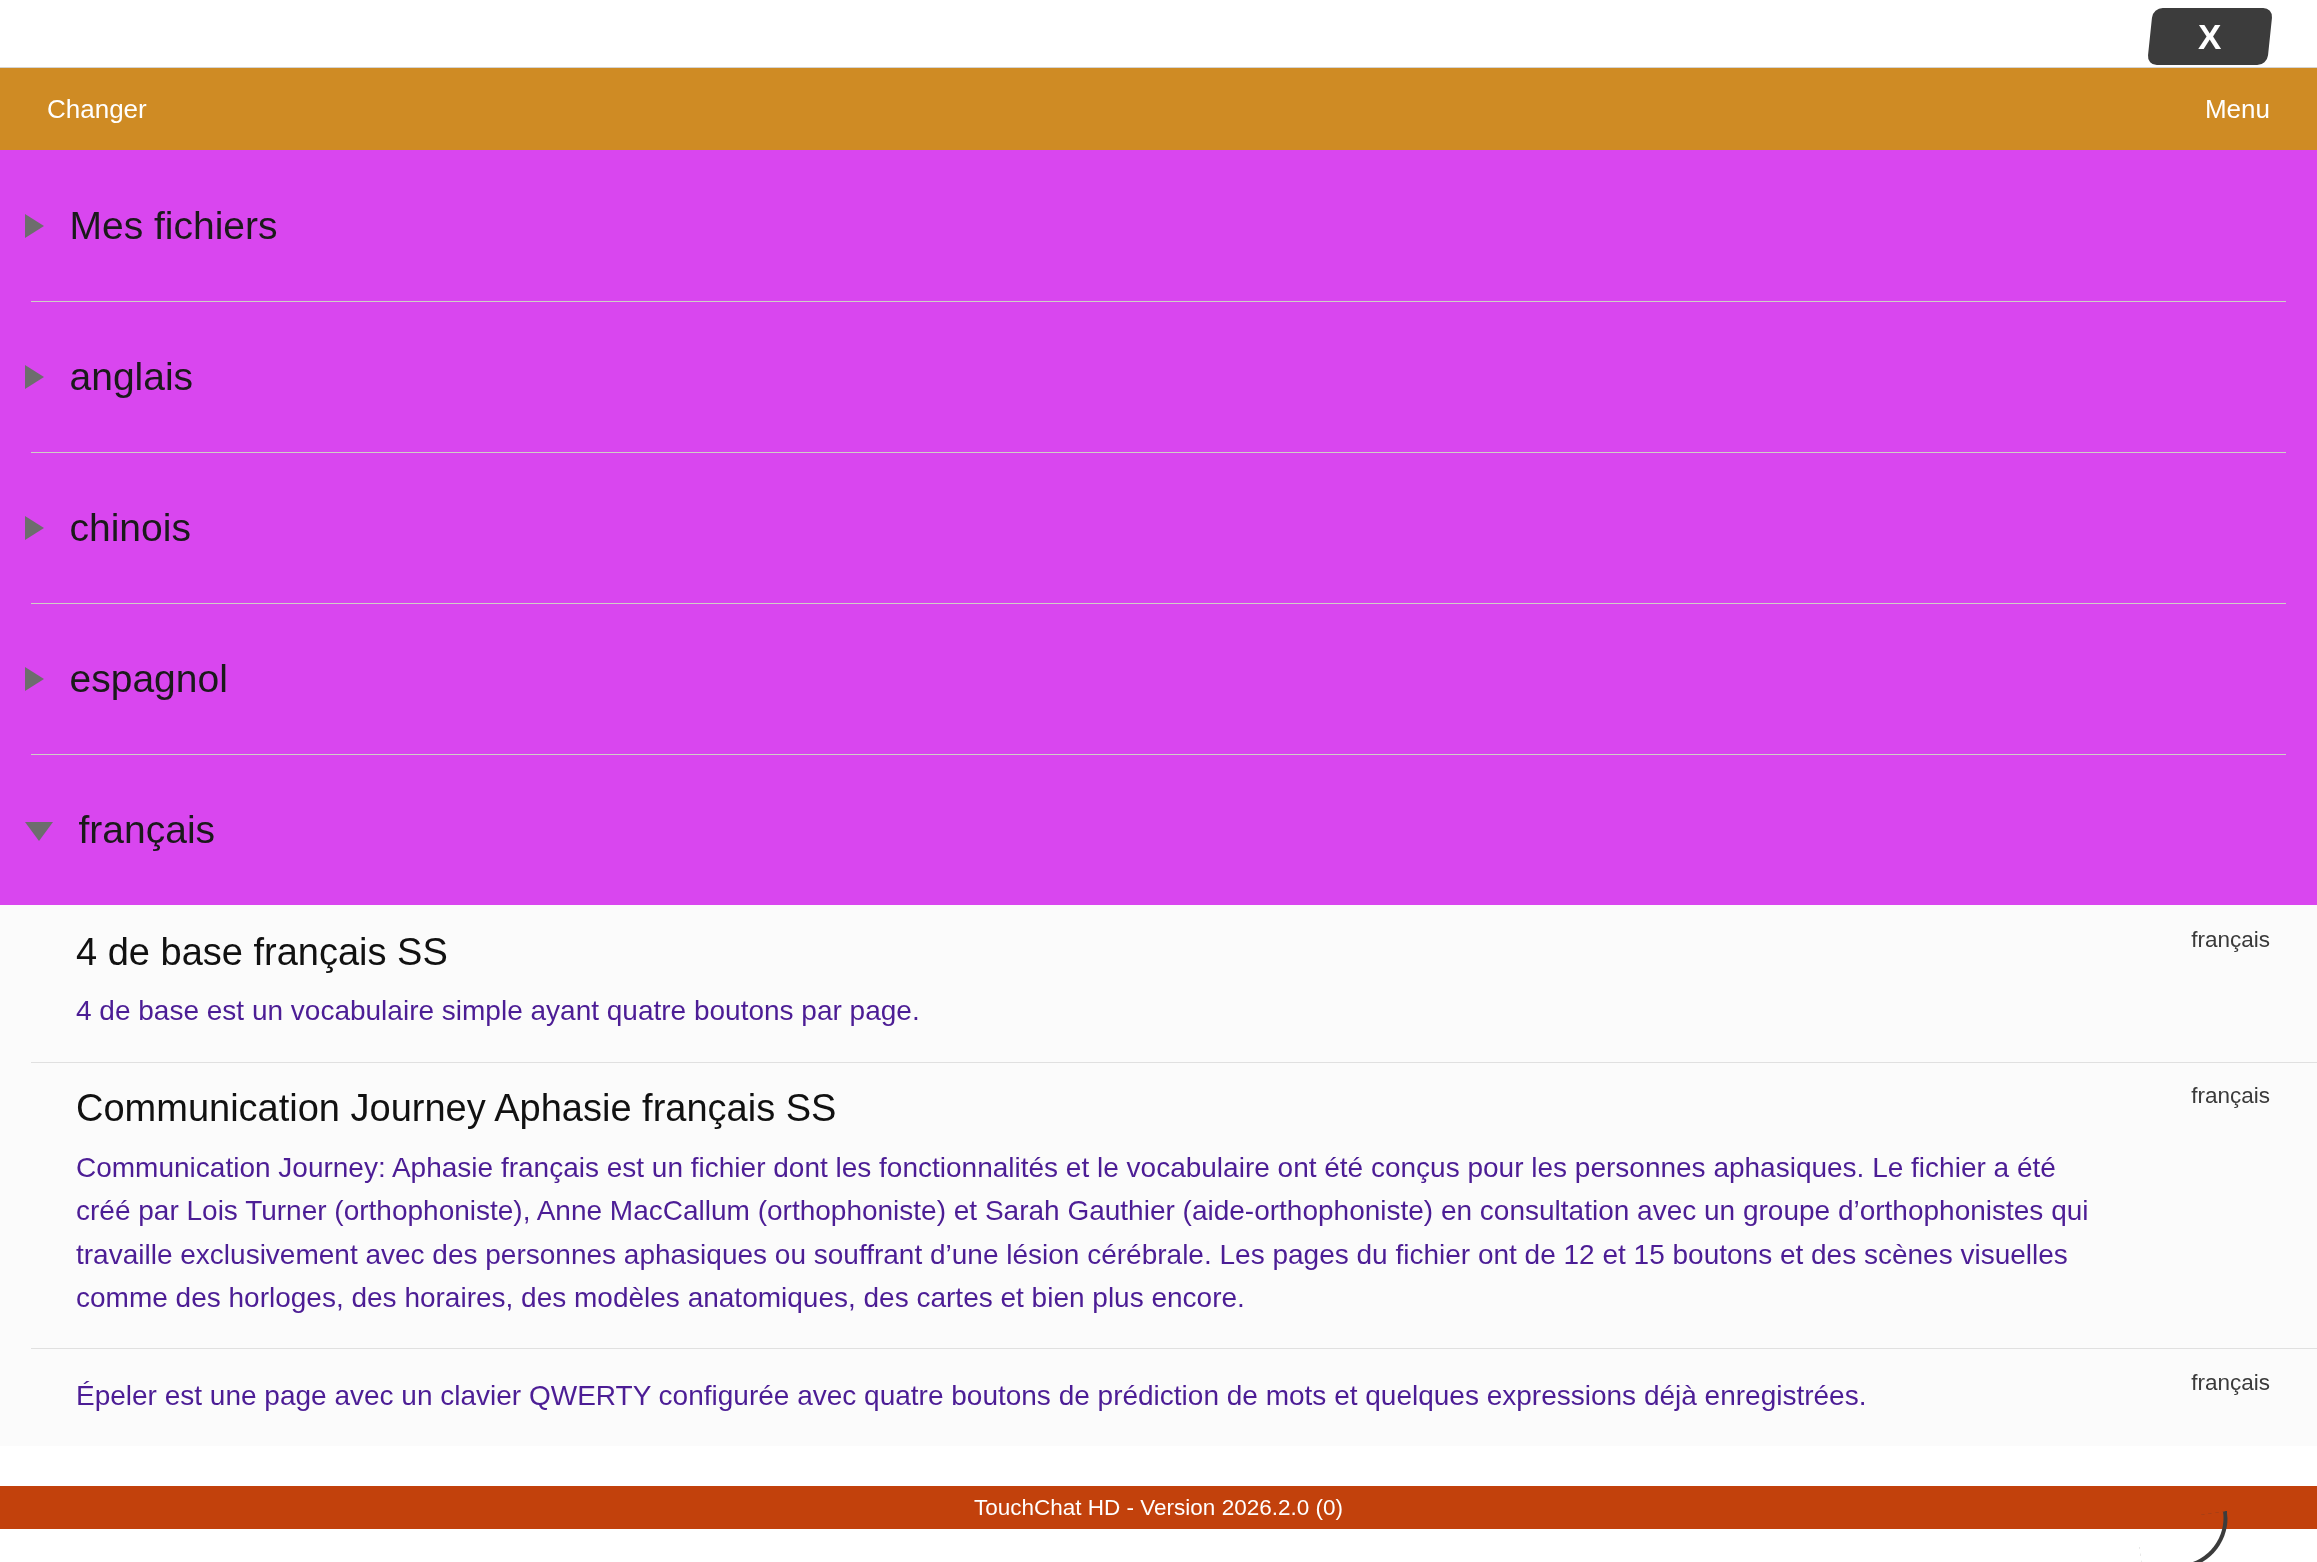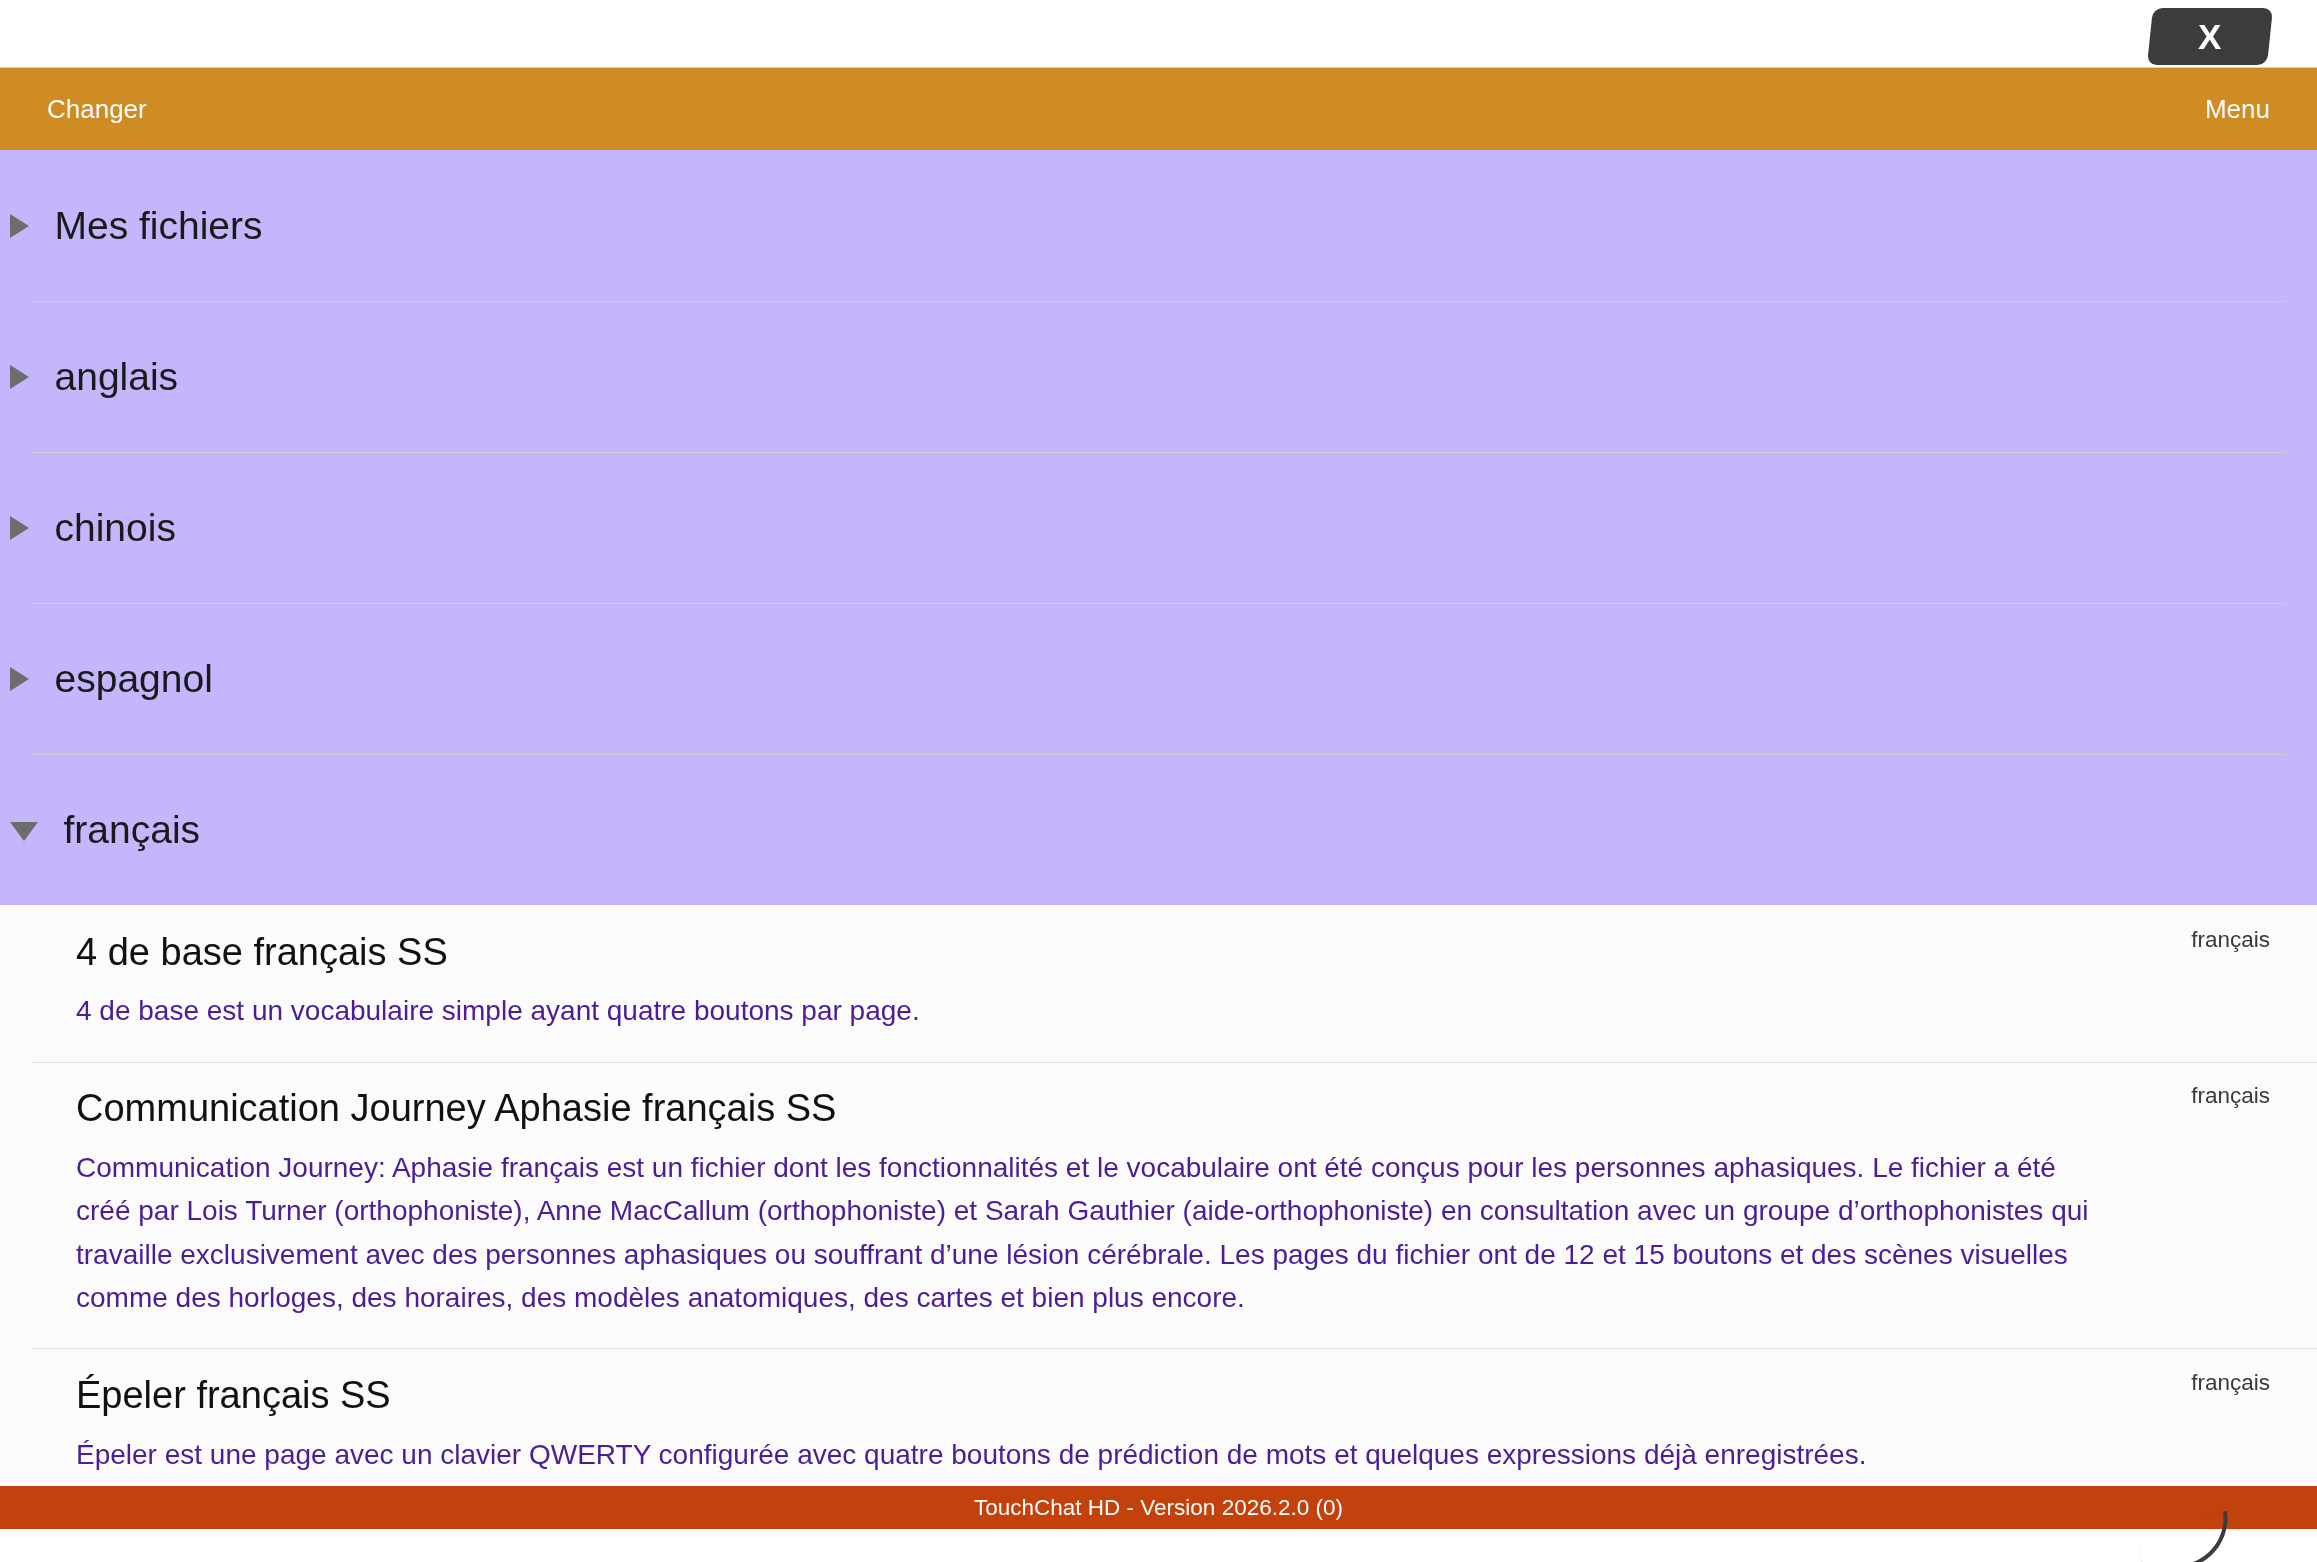--- a/index.html
+++ b/index.html
@@ -67,23 +67,23 @@
 
   
   .groups {
     background: #e9e9e1;
   }
   .group-row {
     position: relative;
     height: 151px;
     display: flex;
     align-items: center;
-    padding-left: 10px;
-    box-sizing: border-box;
-    background: #c4b5fd;
+    padding-left: 25px;
+    box-sizing: border-box;
+    background: #d946ef;
   }
   .group-row + .group-row::before {
     content: "";
     position: absolute;
     left: 31px;
     right: 31px;
     top: 0;
     height: 1px;
     background: #cfcfc6;
   }
@@ -237,21 +237,20 @@
     </div>
 
     <div class="file-row">
       <div class="file-lang">français</div>
       <h2 class="file-title">Communication Journey Aphasie français SS</h2>
       <p class="file-desc">Communication Journey: Aphasie français est un fichier dont les fonctionnalités et le vocabulaire ont été conçus pour les personnes aphasiques. Le fichier a été créé par Lois Turner (orthophoniste), Anne MacCallum (orthophoniste) et Sarah Gauthier (aide-orthophoniste) en consultation avec un groupe d’orthophonistes qui travaille exclusivement avec des personnes aphasiques ou souffrant d’une lésion cérébrale. Les pages du fichier ont de 12 et 15 boutons et des scènes visuelles comme des horloges, des horaires, des modèles anatomiques, des cartes et bien plus encore.</p>
     </div>
 
     <div class="file-row">
       <div class="file-lang">français</div>
-      <h2 class="file-title">Épeler français SS</h2>
       <p class="file-desc">Épeler est une page avec un clavier QWERTY configurée avec quatre boutons de prédiction de mots et quelques expressions déjà enregistrées.</p>
     </div>
 
   </div>
 
   <div class="status-bar">
     <span>TouchChat HD - Version 2026.2.0 (0)</span>
   </div>
 
   <div class="home-indicator">

